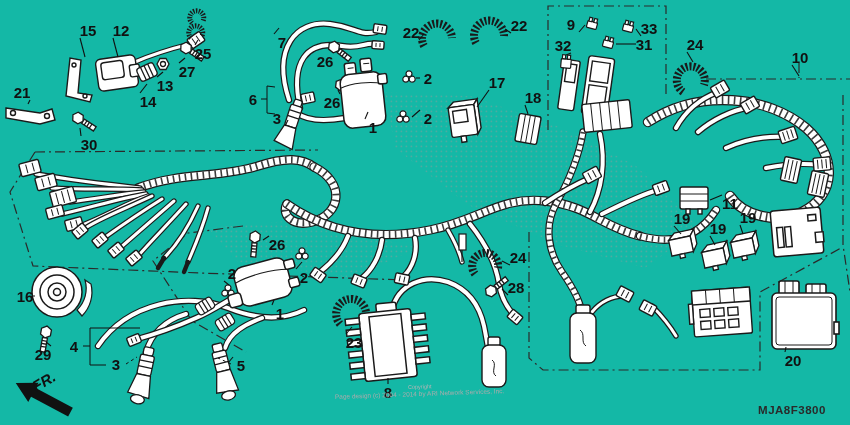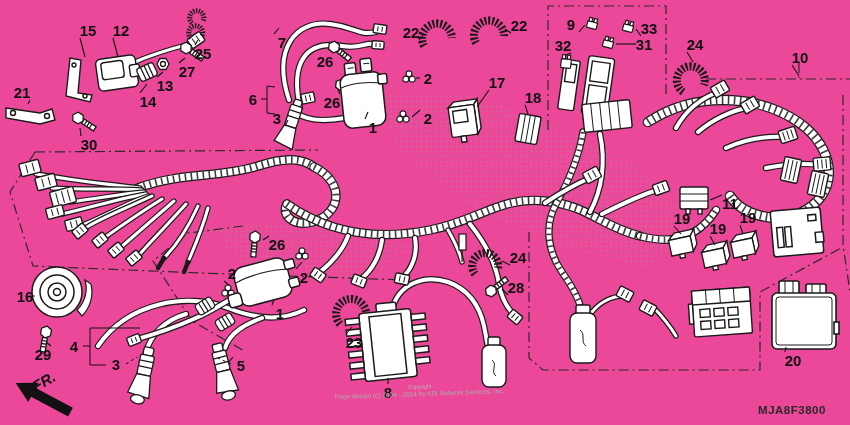--- a/index.html
+++ b/index.html
@@ -1,16 +1,16 @@
 <!DOCTYPE html>
 <html><head>
 <meta charset="utf-8">
 <style>
   html,body{margin:0;padding:0;background:#fff;}
-  .stage{position:relative;width:850px;height:425px;background:#ec4899;overflow:hidden;
+  .stage{position:relative;width:850px;height:425px;background:#14b8a6;overflow:hidden;
          font-family:"Liberation Sans", sans-serif;}
   svg{position:absolute;left:0;top:0;}
   .callout{font-family:"Liberation Sans", sans-serif;font-weight:700;}
 </style>
 </head>
 <body>
 
 <div class="stage">
 <svg width="850" height="425" viewBox="0 0 850 425">
   <defs>

